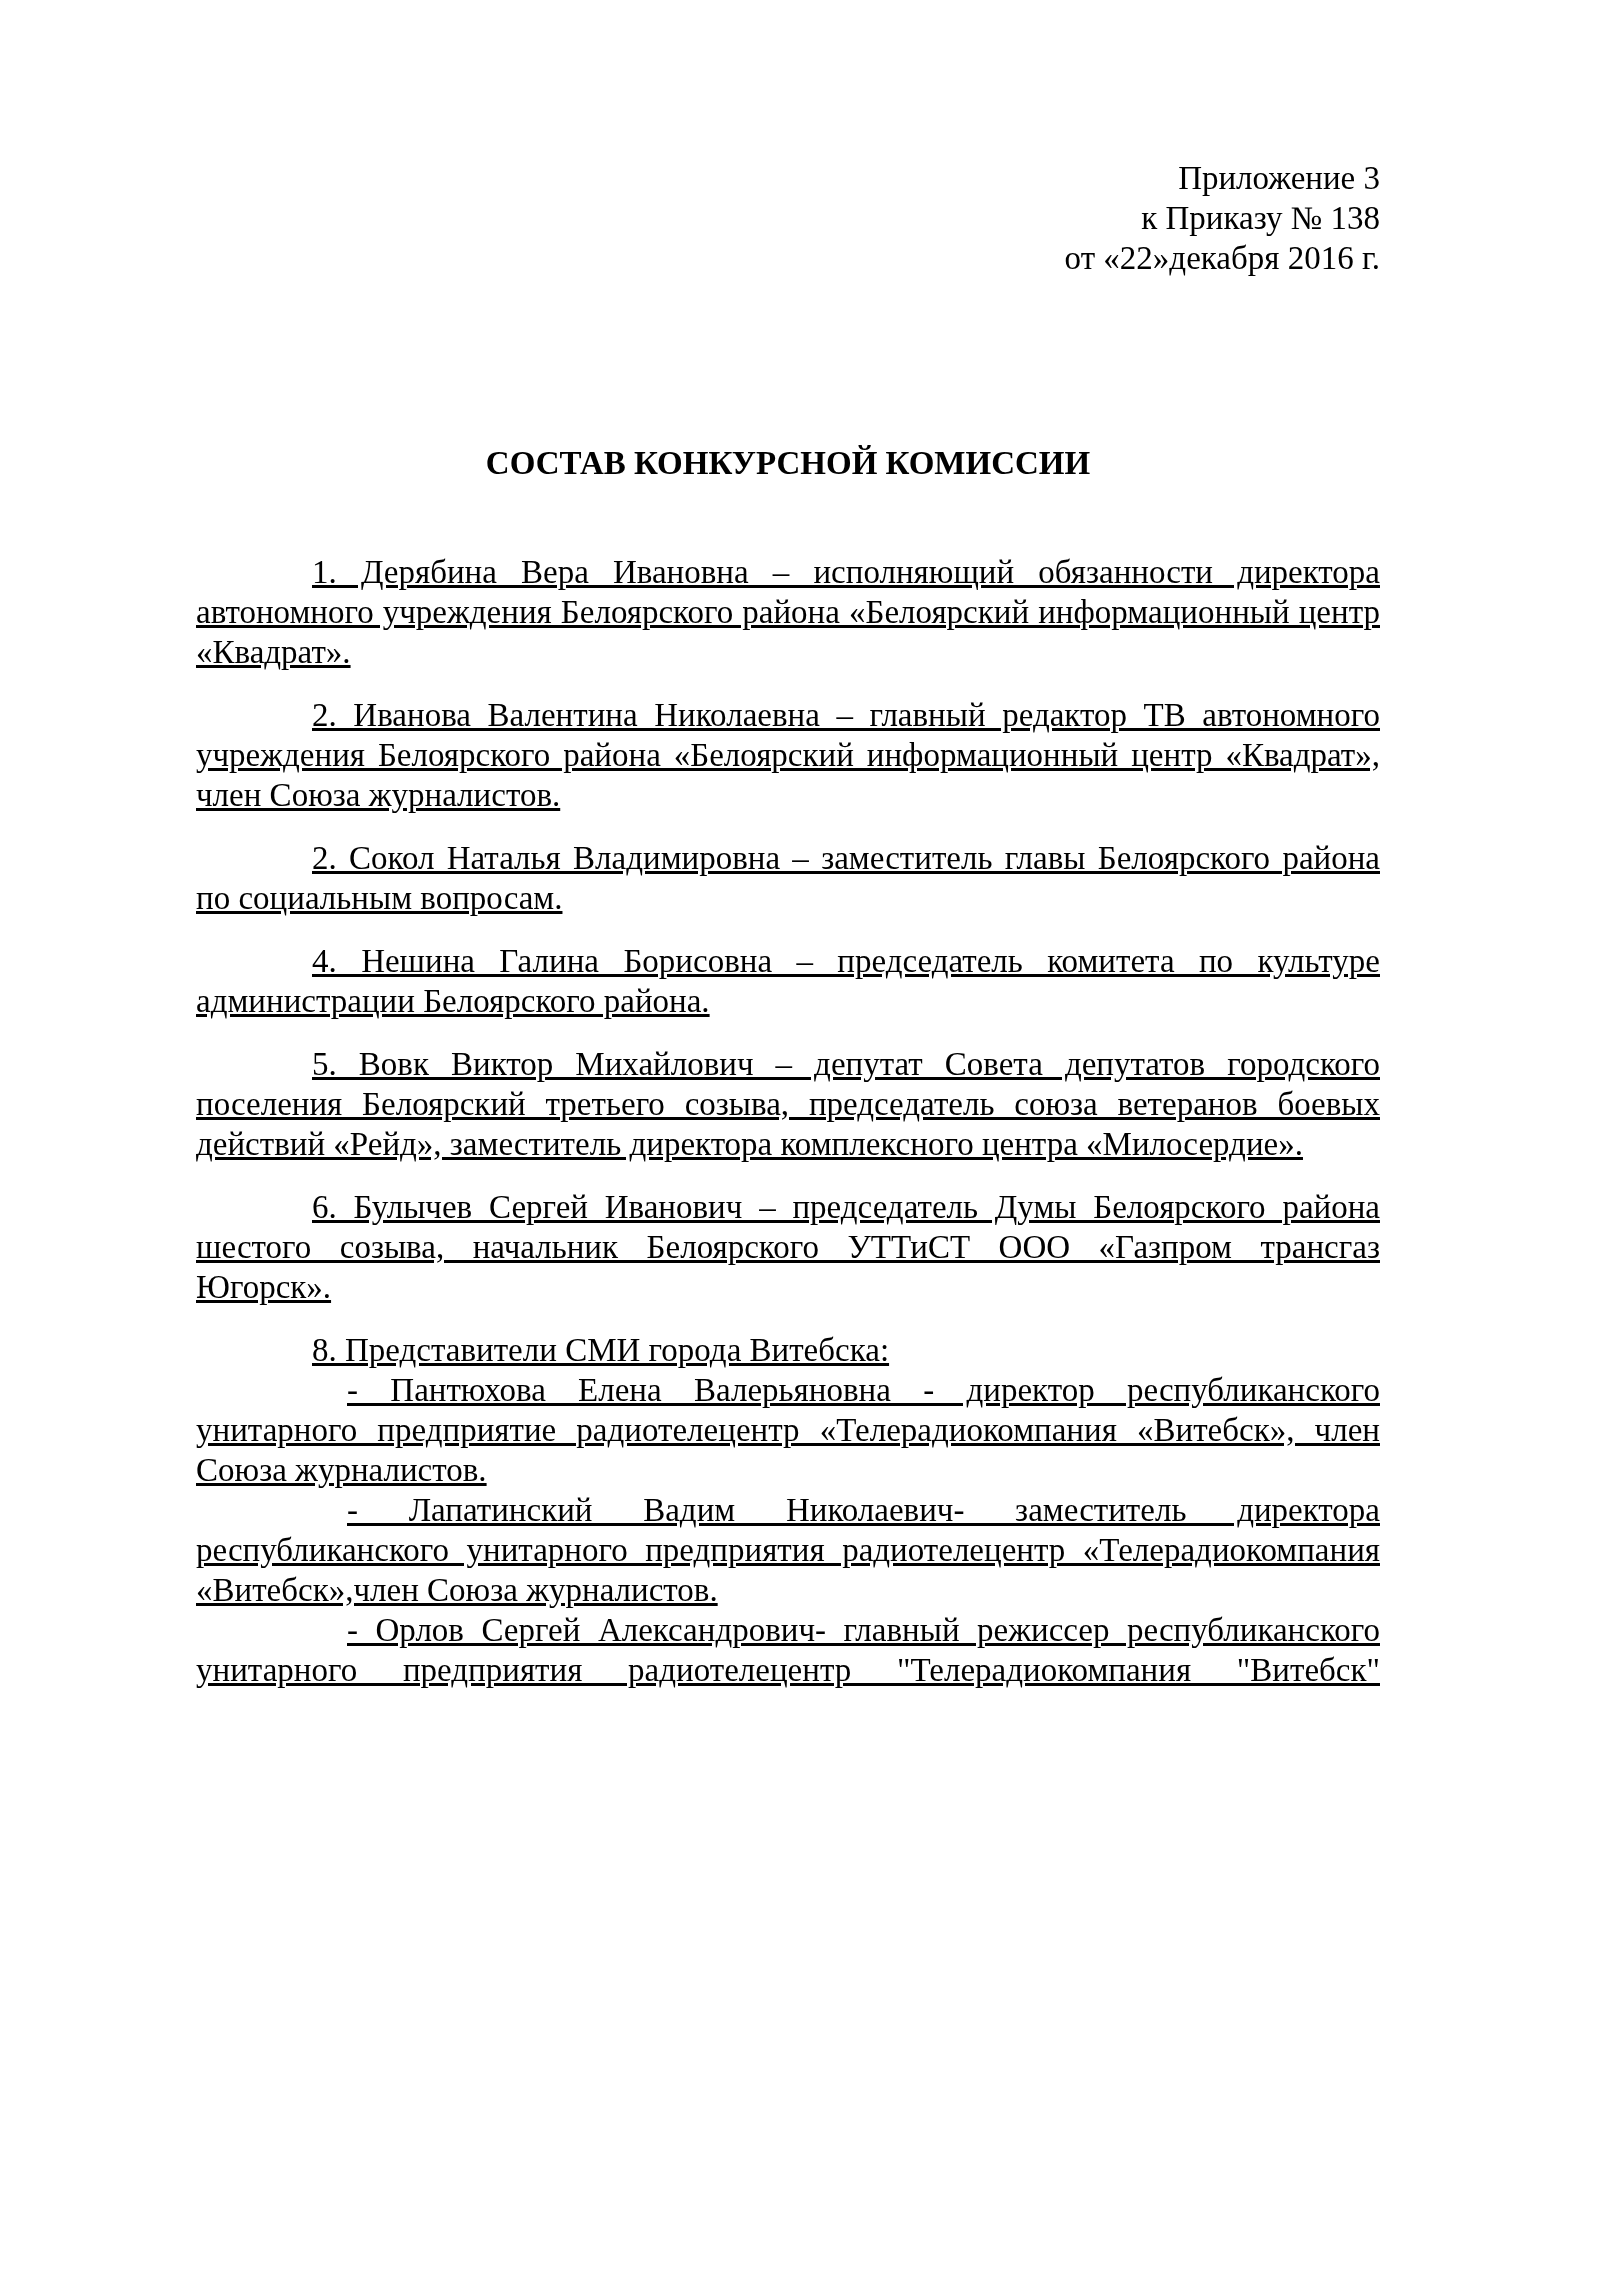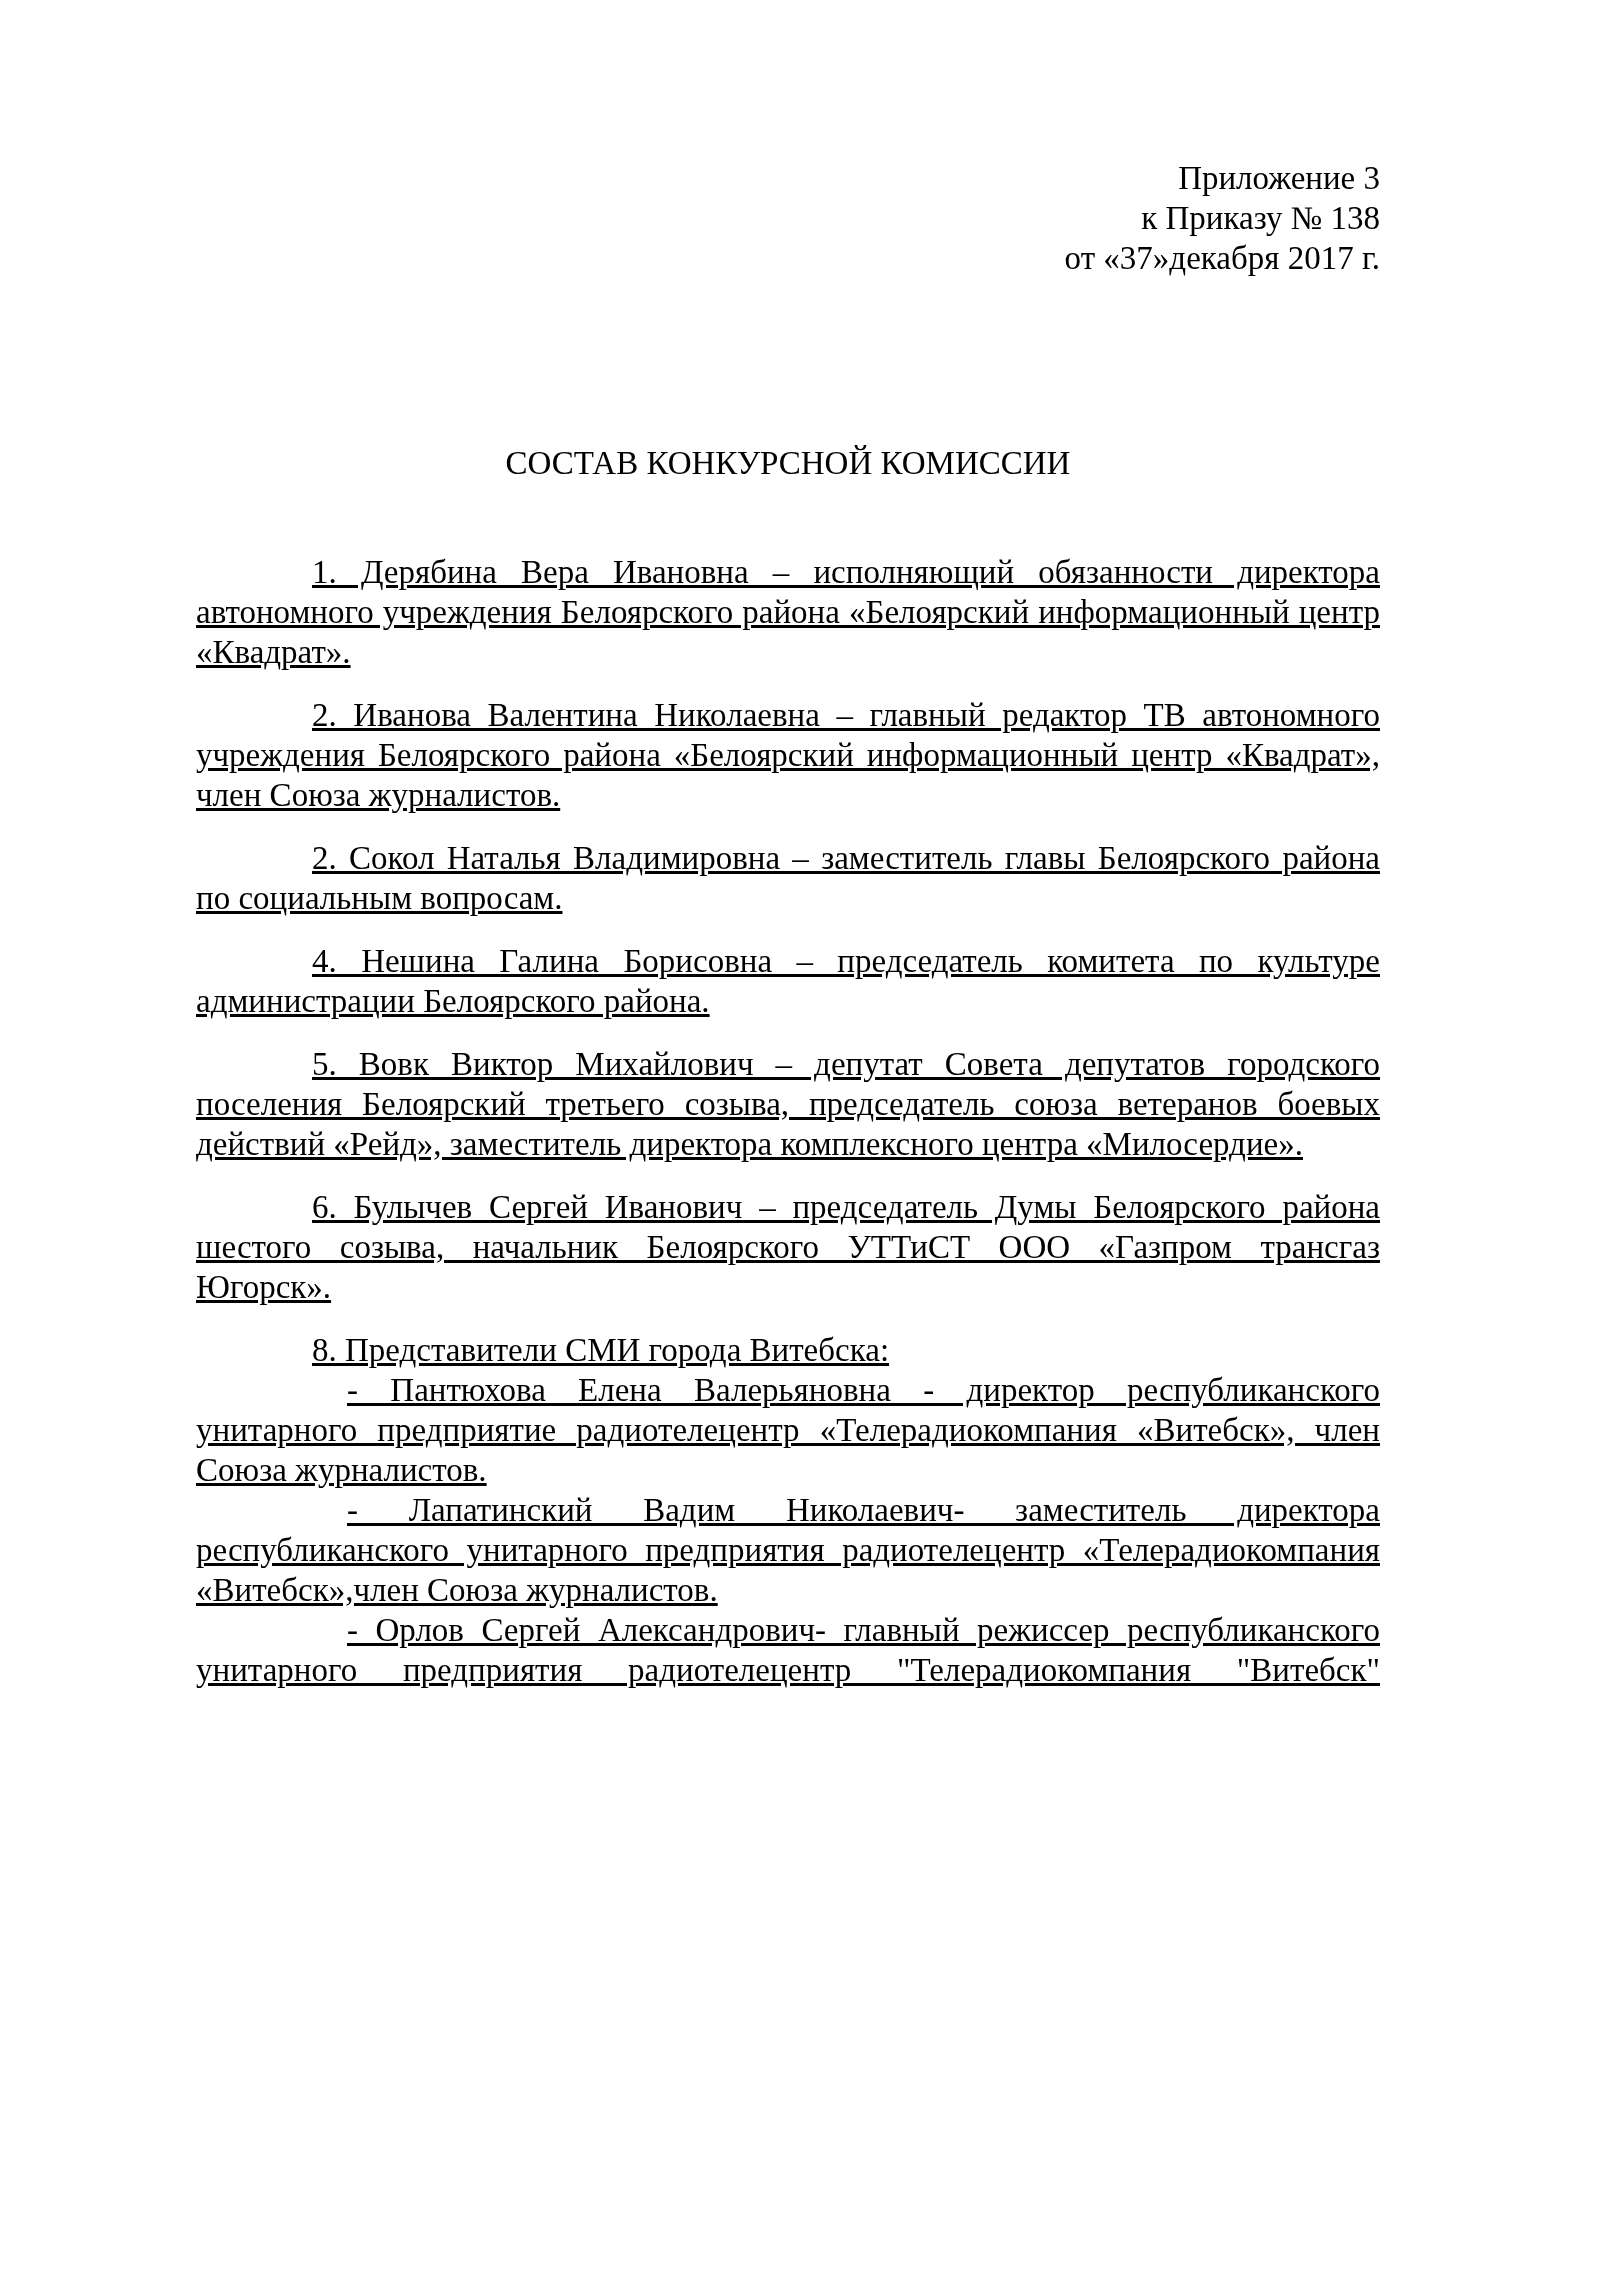--- a/index.html
+++ b/index.html
@@ -20,21 +20,21 @@
   }
   .annex {
     text-align: right;
     font-size: 33px;
     line-height: 40px;
   }
   .doc-title {
     margin-top: 165px;
     margin-bottom: 0;
     text-align: center;
-    font-weight: normal;
+    font-weight: bold;
     font-size: 33px;
     line-height: 40px;
   }
   .body-text p {
     margin: 0;
     font-size: 33px;
     line-height: 40px;
     text-align: justify;
     text-decoration: underline;
   }
@@ -54,21 +54,21 @@
   }
 </style>
 </head>
 <body>
 
 <div class="page">
 
   <div class="annex">
     <div>Приложение 3</div>
     <div>к Приказу № 138</div>
-    <div>от «37»декабря 2017 г.</div>
+    <div>от «22»декабря 2016 г.</div>
   </div>
 
   <div class="doc-title">СОСТАВ КОНКУРСНОЙ КОМИССИИ</div>
 
   <div class="body-text">
     <p class="item first">1. Дерябина Вера Ивановна – исполняющий обязанности директора автономного учреждения Белоярского района «Белоярский информационный центр «Квадрат».</p>
     <p class="item">2. Иванова Валентина Николаевна – главный редактор ТВ автономного учреждения Белоярского района «Белоярский информационный центр «Квадрат», член Союза журналистов.</p>
     <p class="item">2. Сокол Наталья Владимировна – заместитель главы Белоярского района по социальным вопросам.</p>
     <p class="item">4. Нешина Галина Борисовна – председатель комитета по культуре администрации Белоярского района.</p>
     <p class="item">5. Вовк Виктор Михайлович – депутат Совета депутатов городского поселения Белоярский третьего созыва, председатель союза ветеранов боевых действий «Рейд», заместитель директора комплексного центра «Милосердие».</p>

